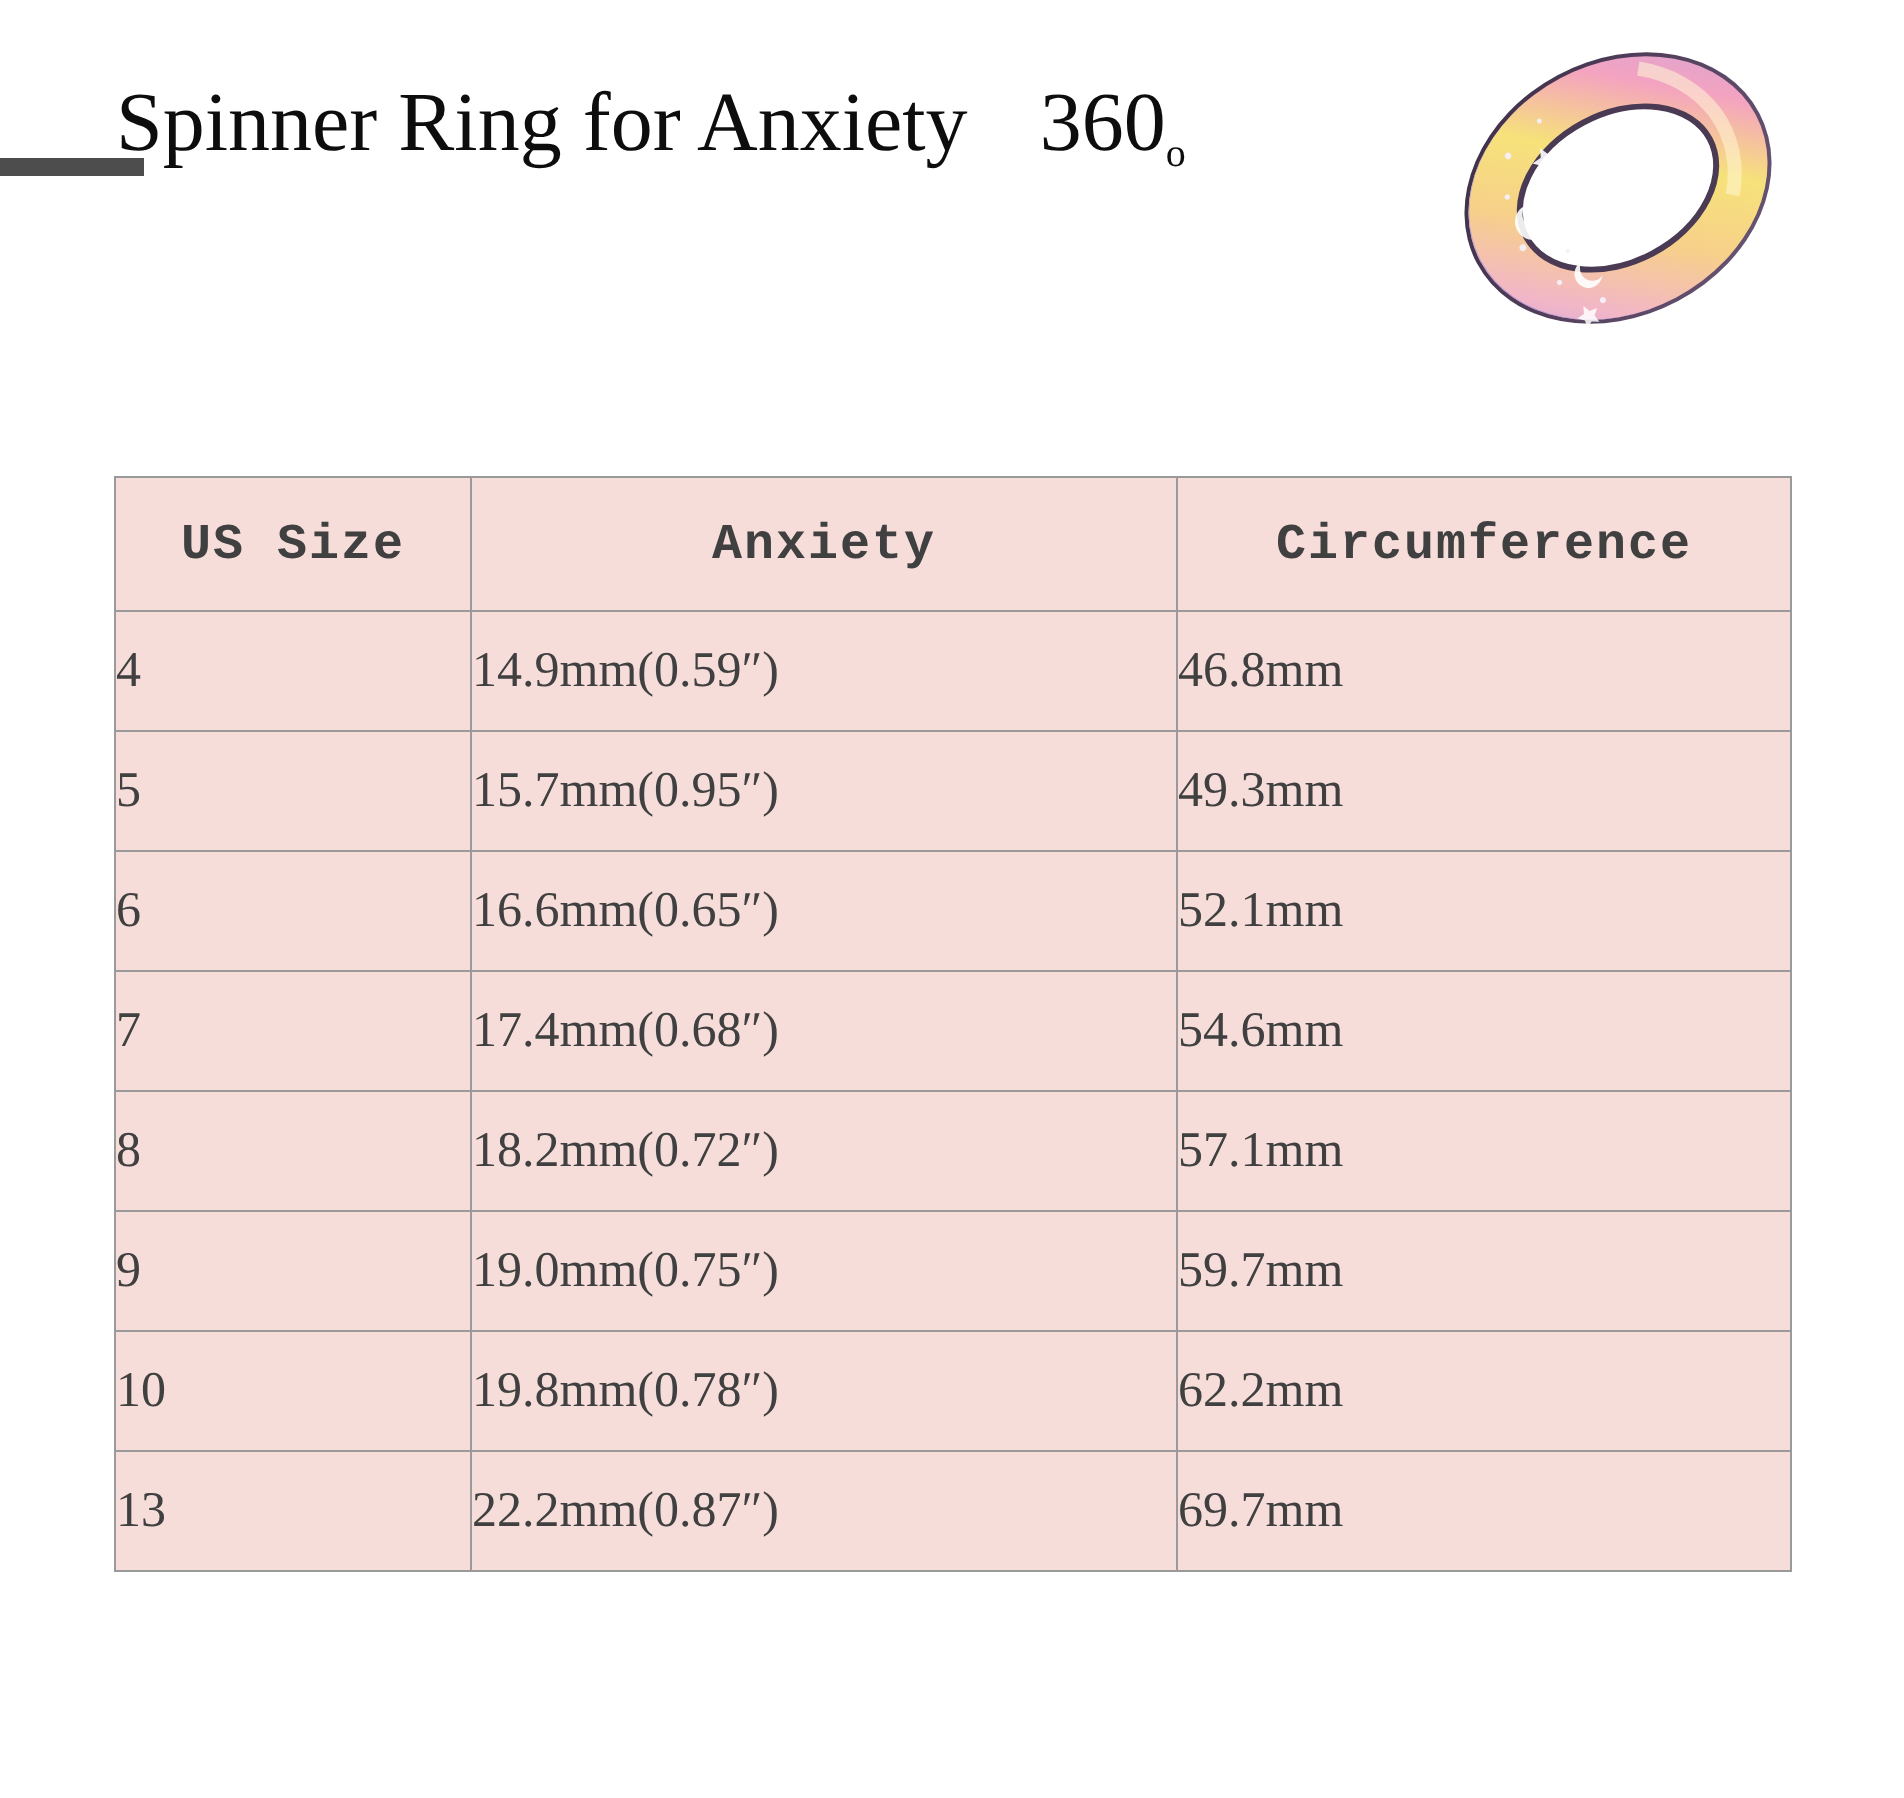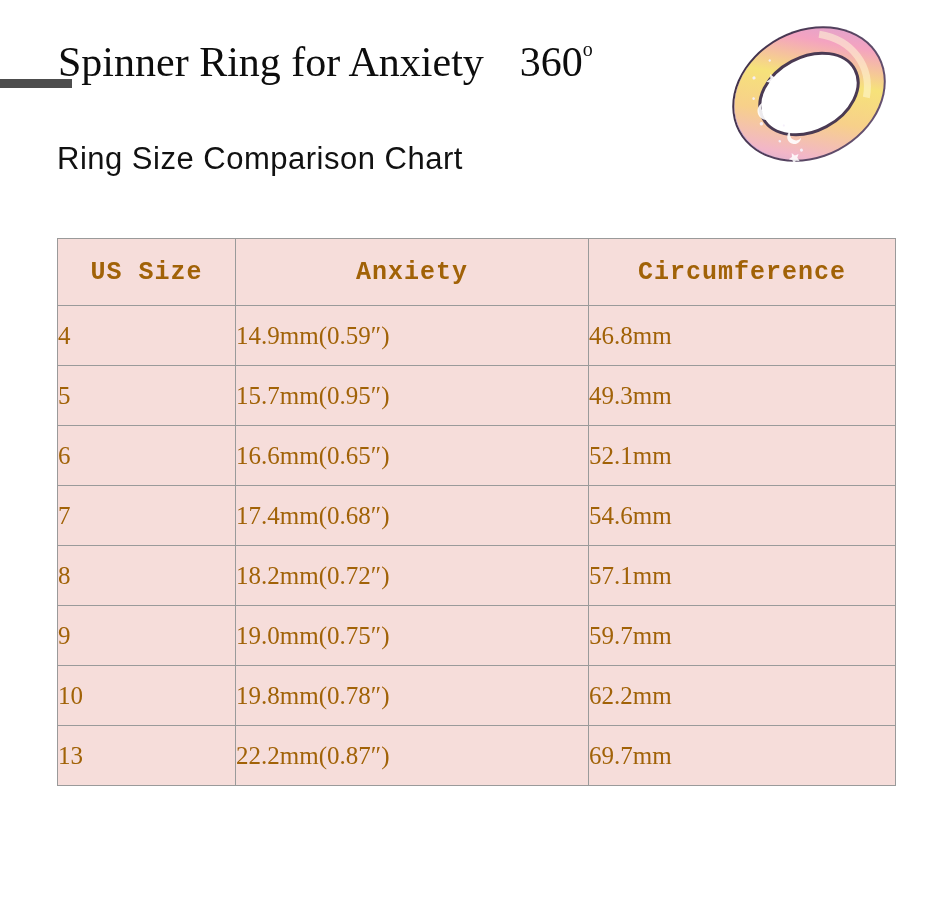--- a/index.html
+++ b/index.html
@@ -36,21 +36,21 @@
     font-size: 42px;
     color: #0d0d0d;
     line-height: 52px;
     letter-spacing: 0px;
     white-space: nowrap;
   }
   .degree-block {
     margin-left: 36px;
     position: relative;
     display: flex;
-    align-items: flex-start;
+    align-items: flex-end;
   }
   .degree-num {
     font-family: "Liberation Serif", serif;
     font-size: 42px;
     color: #0d0d0d;
     line-height: 52px;
   }
   .degree-sym {
     font-family: "Liberation Serif", serif;
     font-size: 20px;
@@ -93,21 +93,21 @@
     left: 57px;
     top: 238px;
     width: 838px;
     border-collapse: collapse;
     table-layout: fixed;
   }
   .size-table th,
   .size-table td {
     border: 1px solid #9a9a9a;
     background: #f6ddda;
-    color: #a16207;
+    color: #404040;
     height: 59px;
     padding: 0;
   }
   .size-table th {
     font-family: "Liberation Mono", monospace;
     font-size: 25px;
     letter-spacing: 1px;
     height: 66px;
   }
   .size-table td {
@@ -131,21 +131,20 @@
   <div class="title-row">
     <div class="main-title">Spinner Ring for Anxiety</div>
     <div class="degree-block">
       <span class="degree-num">360</span>
       <span class="degree-sym">o</span>
     </div>
   </div>
 
   <div class="accent-bar"></div>
 
-  <div class="subtitle">Ring Size Comparison Chart</div>
 
   <svg class="ring-art" viewBox="0 0 206 176" xmlns="http://www.w3.org/2000/svg">
     <defs>
       <linearGradient id="rainbow" x1="0" y1="1" x2="1" y2="0">
         <stop offset="0%" stop-color="#b8a5e0"></stop>
         <stop offset="18%" stop-color="#f2b6c8"></stop>
         <stop offset="38%" stop-color="#f7d08a"></stop>
         <stop offset="58%" stop-color="#f6e27a"></stop>
         <stop offset="78%" stop-color="#f4a3c0"></stop>
         <stop offset="100%" stop-color="#c9a4de"></stop>

